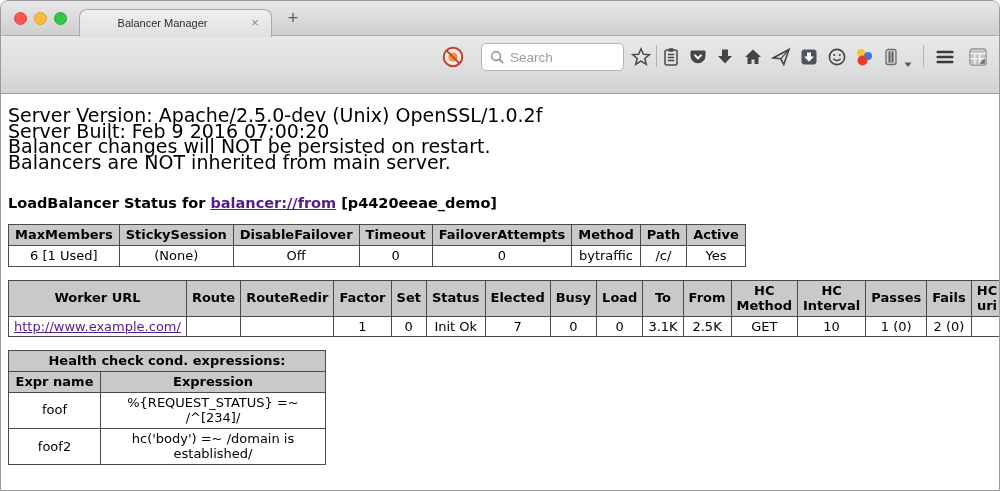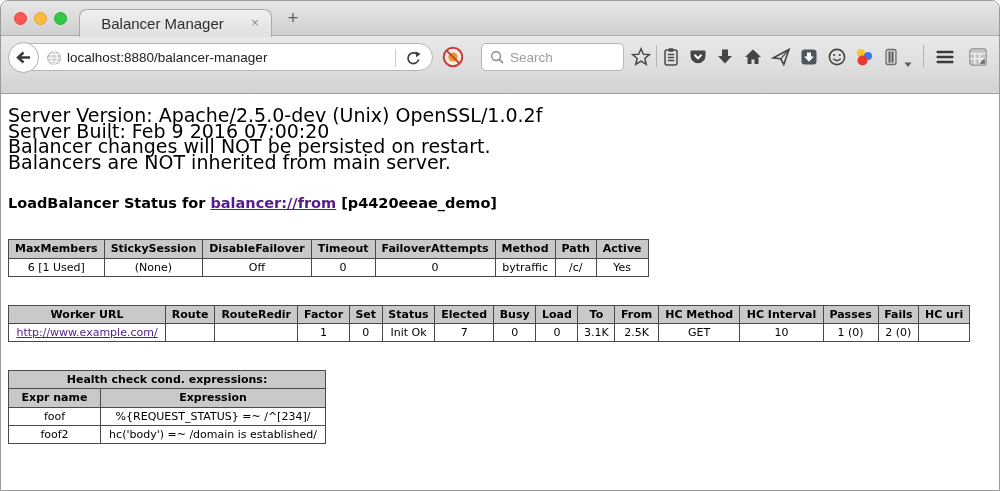--- a/index.html
+++ b/index.html
@@ -21,21 +21,21 @@
   .t-yellow { left:33px; background:#fdbc40; border:1px solid #de9f34; }
   .t-green  { left:53px; background:#33c748; border:1px solid #27aa35; }
   .tab {
     position:absolute; left:78px; top:8px; width:193px; height:28px;
     background: linear-gradient(#efefef, #e0e0e0);
     border:1px solid #aaa; border-bottom:none;
     border-radius:8px 8px 0 0; z-index:2;
   }
   .tab-title {
     position:absolute; left:0; right:26px; top:0; height:27px;
-    line-height:27px; text-align:center; font-size:15px; color:#2e2e2e;
+    line-height:27px; text-align:center; font-size:11px; color:#2e2e2e;
   }
   .tab-close {
     position:absolute; right:8px; top:5px; width:16px; height:16px;
     line-height:15px; text-align:center; font-size:13px; color:#8a8a8a; cursor:default;
   }
   .new-tab {
     position:absolute; left:281px; top:7px; width:22px; height:22px;
     line-height:21px; text-align:center; font-size:18px; color:#5c5c5c;
   }
   
@@ -78,21 +78,21 @@
   .caret-btn { position:absolute; top:18px; width:8px; height:6px; }
   
   .content {
     position:absolute; top:94px; left:0; right:0; bottom:0; background:#fff;
     font-family:"DejaVu Sans", sans-serif; color:#000;
   }
   .page-title { margin:13px 0 0 7px; font-size:25px; font-weight:bold; }
   .server-info { margin:13px 0 0 7px; font-size:19px; line-height:15.6px; }
   .status-heading { margin:25px 0 0 7px; font-size:14.5px; font-weight:bold; }
   .status-heading a { color:#551a8b; margin:0 5px; }
-  table { border-collapse:collapse; margin:28px 0 0 7px; font-size:11px; }
+  table { border-collapse:collapse; margin:13px 0 0 7px; font-size:13px; }
   th, td { border:1px solid #4a4a4a; padding:2px 6px; text-align:center; line-height:1.2; }
   th { background:#c9c9c9; font-weight:bold; }
   .balancer-table { width:623px; }
   .worker-table { width:962px; }
   .worker-table th, .worker-table td { padding:2px 5px; }
   .health-table { width:318px; }
   .health-table .name-col { width:92px; }
   td.left { text-align:center; }
   a.worker-link, a.balancer-link { color:#551a8b; }
 </style>
@@ -107,40 +107,20 @@
     <div class="traffic t-green"></div>
     <div class="tab">
       <div class="tab-title">Balancer Manager</div>
       <div class="tab-close">×</div>
     </div>
     <div class="new-tab">+</div>
   </div>
 
   <div class="navbar">
 
-    <div class="url-pill">
-      <div class="back-btn">
-        <svg width="19" height="19" viewBox="0 0 19 19">
-          <path d="M16 9.5 H5 M9.5 4.5 L4 9.5 L9.5 14.5" stroke="#3a3a3a" stroke-width="2.4" fill="none"></path>
-        </svg>
-      </div>
-      <svg class="globe" width="16" height="16" viewBox="0 0 16 16">
-        <circle cx="8" cy="8" r="6.5" fill="#cfcfcf" stroke="#b2b2b2"></circle>
-        <ellipse cx="8" cy="8" rx="3" ry="6.5" fill="none" stroke="#fff" stroke-width="1"></ellipse>
-        <path d="M1.8 8 H14.2 M3 4.5 H13 M3 11.5 H13" stroke="#fff" stroke-width="1" fill="none"></path>
-      </svg>
-      <input class="url-text" readonly="" value="localhost:8880/balancer-manager" style="">
-      <div class="pill-divider"></div>
-      <div class="reload-btn">
-        <svg width="18" height="18" viewBox="0 0 20 20">
-          <path d="M15.5 7 A6 6 0 1 0 16.3 11.5" fill="none" stroke="#3d3d3d" stroke-width="1.9"></path>
-          <polygon points="12.7,2.6 18.4,5.6 13.6,9.2" fill="#3d3d3d"></polygon>
-        </svg>
-      </div>
-    </div>
 
     <div class="flash-btn">
       <svg width="22" height="22" viewBox="0 0 22 22">
         <circle cx="11" cy="11" r="9.3" fill="#f7ece4" stroke="#c63f36" stroke-width="2"></circle>
         <circle cx="11" cy="11" r="4.6" fill="#e8943a"></circle>
         <line x1="4.6" y1="4.6" x2="17.4" y2="17.4" stroke="#c63f36" stroke-width="2"></line>
       </svg>
     </div>
 
     <div class="search-pill">

